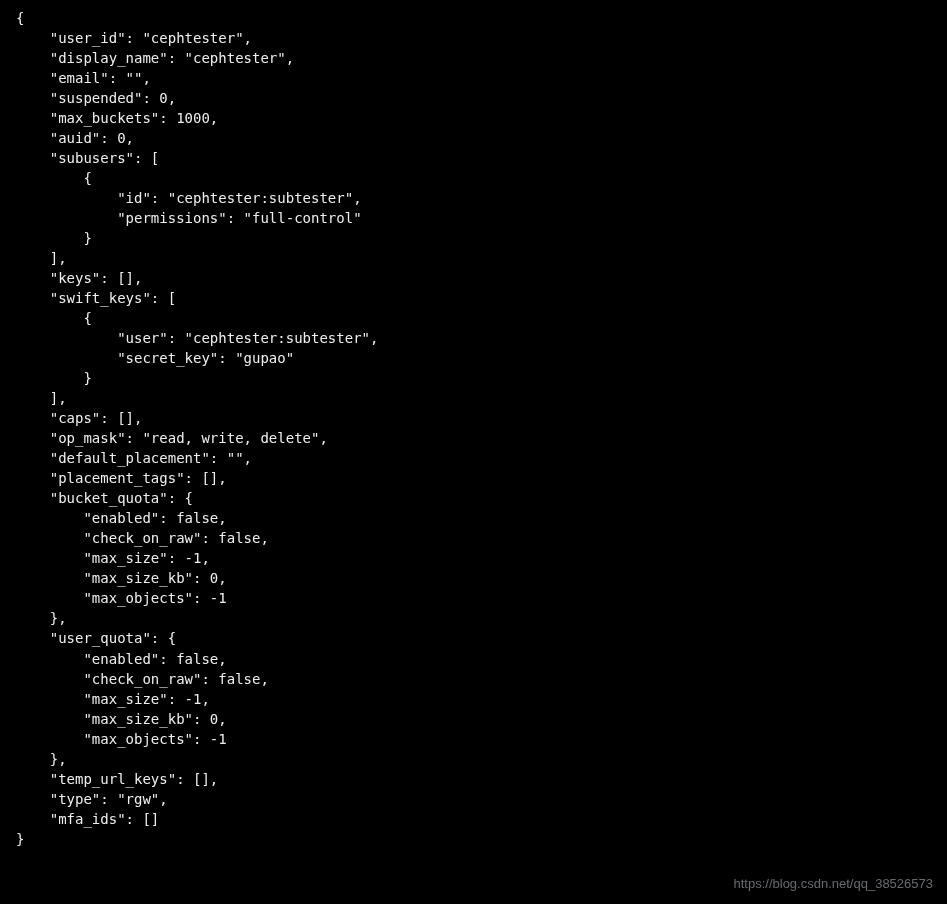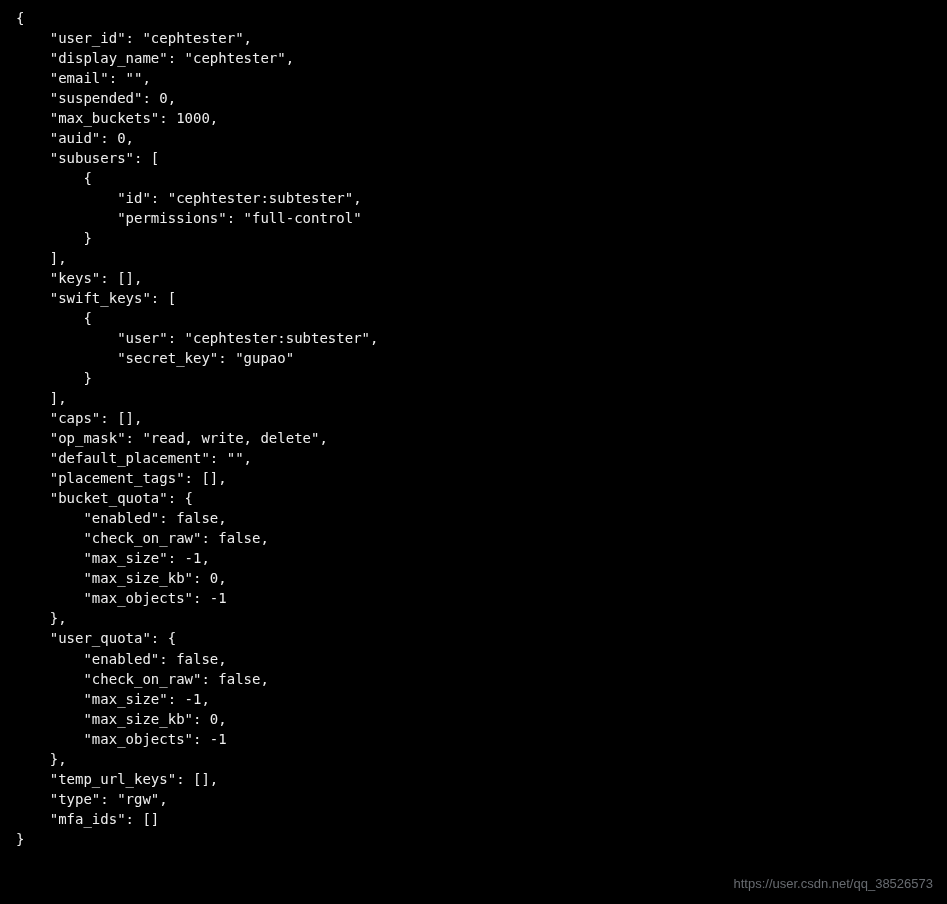--- a/index.html
+++ b/index.html
@@ -46,14 +46,14 @@
         "enabled": false,
         "check_on_raw": false,
         "max_size": -1,
         "max_size_kb": 0,
         "max_objects": -1
     },
     "temp_url_keys": [],
     "type": "rgw",
     "mfa_ids": []
 }</pre>
-  <div class="watermark">https://user.csdn.net/qq_38526573</div>
+  <div class="watermark">https://blog.csdn.net/qq_38526573</div>
 </div>
 
 </body></html>

